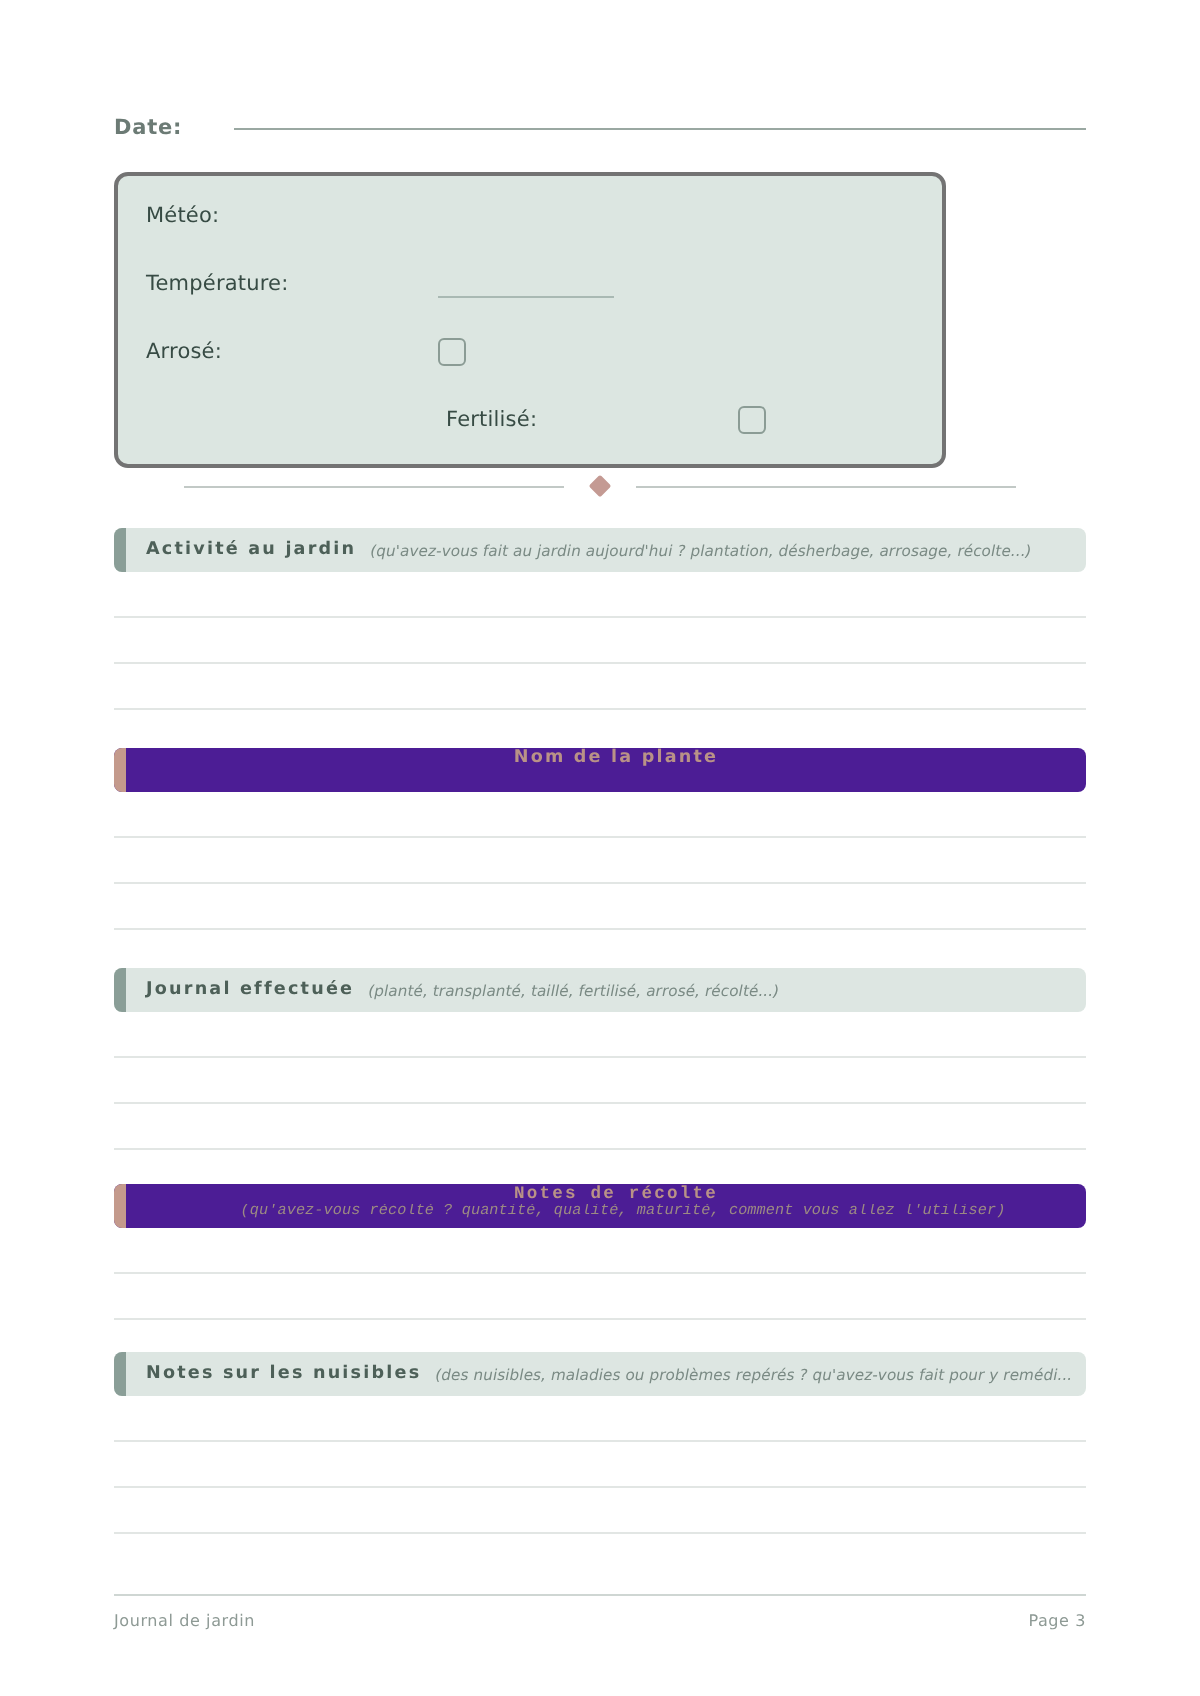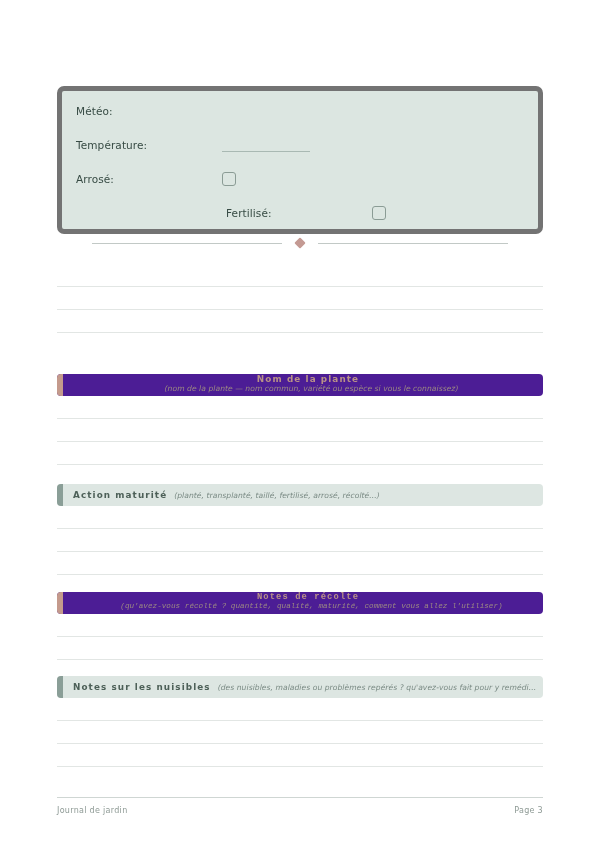--- a/index.html
+++ b/index.html
@@ -47,25 +47,25 @@
     border-bottom: 1px solid #9aa8a2;
     position: relative;
     top: -2px;
   }
 
   
   .weather-box {
     position: absolute;
     left: 57px;
     top: 86px;
-    width: 486px;
+    width: 416px;
     height: 148px;
     box-sizing: border-box;
     background: #dce6e1;
-    border: 5px solid #737373;
+    border: 2px solid #737373;
     border-radius: 7px;
   }
   .wrow {
     position: absolute;
     left: 14px;
     height: 18px;
     display: flex;
     align-items: center;
     width: 460px;
   }
@@ -202,20 +202,24 @@
     font-size: 8px;
     color: #8e9a95;
     letter-spacing: 0.3px;
   }
 </style>
 </head>
 <body>
 
 <div class="page">
 
+  <div class="date-row">
+    <span class="date-label">Date:</span>
+    <span class="date-rule"></span>
+  </div>
 
   <div class="weather-box">
     <div class="wrow wrow-meteo">
       <span class="wlabel">Météo:</span>
     </div>
     <div class="wrow wrow-temp">
       <span class="wlabel">Température:</span>
       <span class="temp-rule"></span>
     </div>
     <div class="wrow wrow-arrose">
@@ -229,42 +233,46 @@
   </div>
 
   <div class="divider">
     <span class="dline"></span>
     <span class="diamond"></span>
     <span class="dline"></span>
   </div>
 
   <div id="sections-host">
       <div class="section sec-green" style="top: 264px;">
+        <div class="sec-bar">
+          <span class="accent"></span>
+          <span class="sec-title">Activité au jardin</span>
+          <span class="sec-hint">(qu'avez-vous fait au jardin aujourd'hui ? plantation, désherbage, arrosage, récolte...)</span>
+        </div>
         <div class="lines">
           <div class="wline"></div>
           <div class="wline"></div>
           <div class="wline"></div>
         </div>
       </div>
       <div class="section sec-rose" style="top: 374px;">
         <div class="sec-bar">
           <span class="accent"></span>
           <span class="sec-title">Nom de la plante</span>
-          <span class="sec-hint">(nom de la plante — nom commun, variété ou espèce si vous le connaissez)</span>
         </div>
         <div class="lines">
           <div class="wline"></div>
           <div class="wline"></div>
           <div class="wline"></div>
         </div>
       </div>
       <div class="section sec-green" style="top: 484px;">
         <div class="sec-bar">
           <span class="accent"></span>
-          <span class="sec-title">Action maturité</span>
+          <span class="sec-title">Journal effectuée</span>
           <span class="sec-hint">(planté, transplanté, taillé, fertilisé, arrosé, récolté...)</span>
         </div>
         <div class="lines">
           <div class="wline"></div>
           <div class="wline"></div>
           <div class="wline"></div>
         </div>
       </div>
       <div class="section sec-rose" style="top: 592px; font-family: Liberation Mono, monospace;">
         <div class="sec-bar">

